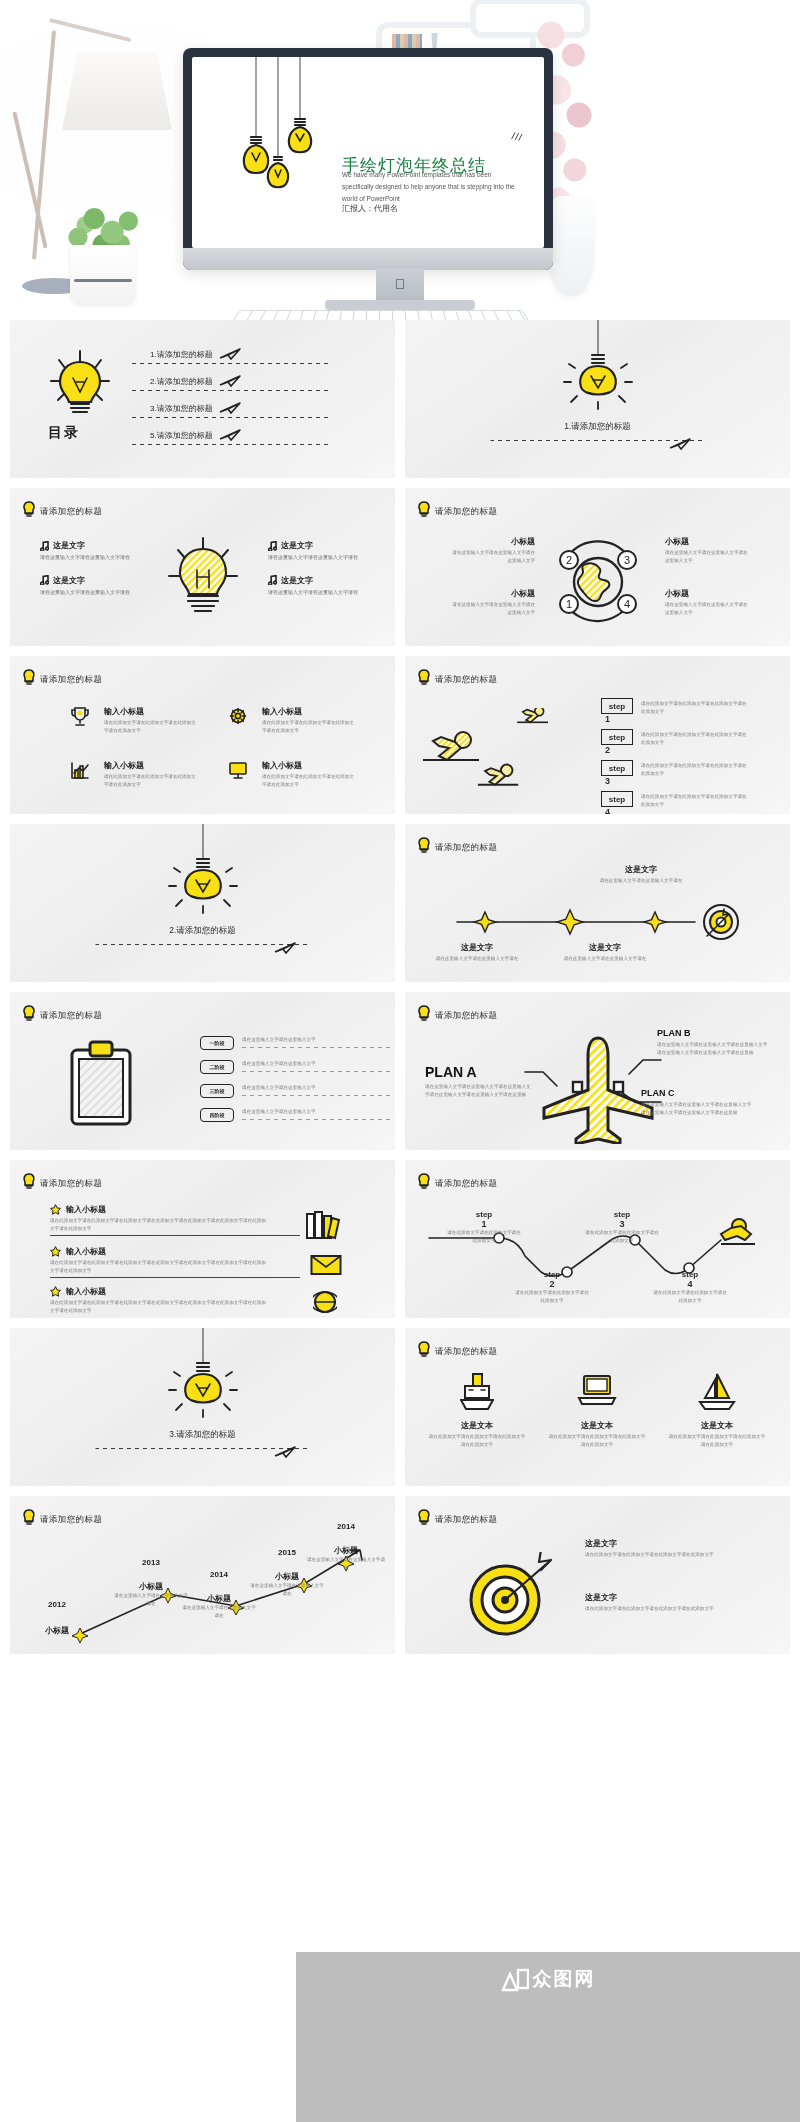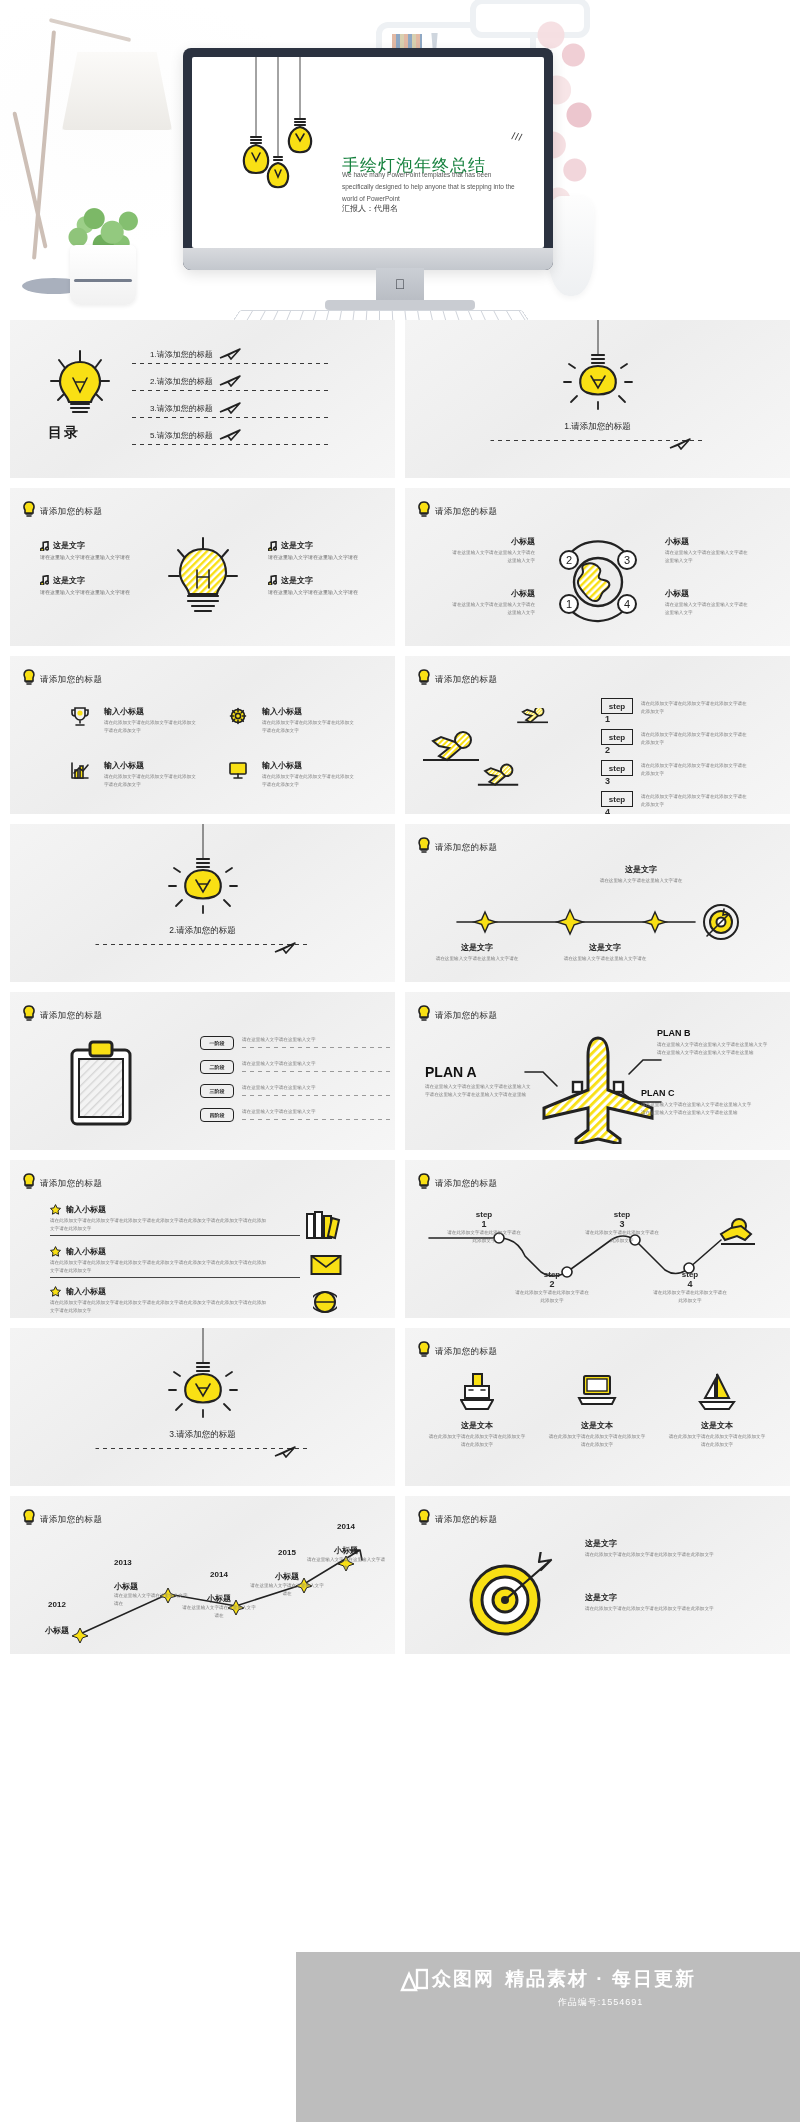--- a/index.html
+++ b/index.html
@@ -822,21 +822,21 @@
           <path d="M208 58 l2.6 5.4 L216 66 l-5.4 1.8 L208 73 l-2.6 -5.2 L200 66 l5.4 -2.6z"></path>
           <path d="M276 36 l2.6 5.4 L284 44 l-5.4 1.8 L276 51 l-2.6 -5.2 L268 44 l5.4 -2.6z"></path>
           <path d="M318 14 l2.6 5.4 L326 22 l-5.4 1.8 L318 29 l-2.6 -5.2 L310 22 l5.4 -2.6z"></path>
         </g>
       </svg>
 
       <div style="position:absolute;left:16px;top:104px;width:62px;text-align:center">
         <div class="yearlbl">2012</div>
         <div class="txt-h" style="margin-top:16px">小标题</div>
       </div>
-      <div style="position:absolute;left:104px;top:62px;width:74px;">
+      <div style="position:absolute;left:104px;top:62px;width:74px;text-align:center">
         <div class="yearlbl">2013</div>
         <div class="txt-h" style="margin-top:14px">小标题</div>
         <div class="txt-s">请在这里输入文字请在这里输入文字请在</div>
       </div>
       <div style="position:absolute;left:172px;top:74px;width:74px;text-align:center">
         <div class="yearlbl">2014</div>
         <div class="txt-h" style="margin-top:14px">小标题</div>
         <div class="txt-s">请在这里输入文字请在这里输入文字请在</div>
       </div>
       <div style="position:absolute;left:240px;top:52px;width:74px;text-align:center">
@@ -879,19 +879,15 @@
   </div>
 
   <div class="watermark">
     <div class="wm-logo">
       <svg class="wm-mark" viewBox="0 0 28 26">
         <path d="M2 24 L9 8 L16 24z" fill="none" stroke="#fff" stroke-width="2.4"></path>
         <rect x="17" y="4" width="10" height="18" fill="none" stroke="#fff" stroke-width="2.4"></rect>
       </svg>
       <span class="wm-text">众图网</span>
     </div>
-    <div class="wm-col">
-      <span class="wm-text">精品素材 · 每日更新</span>
-      <span class="wm-sub">作品编号:1554691</span>
-    </div>
   </div>
 
 </div>
 
 </body></html>

